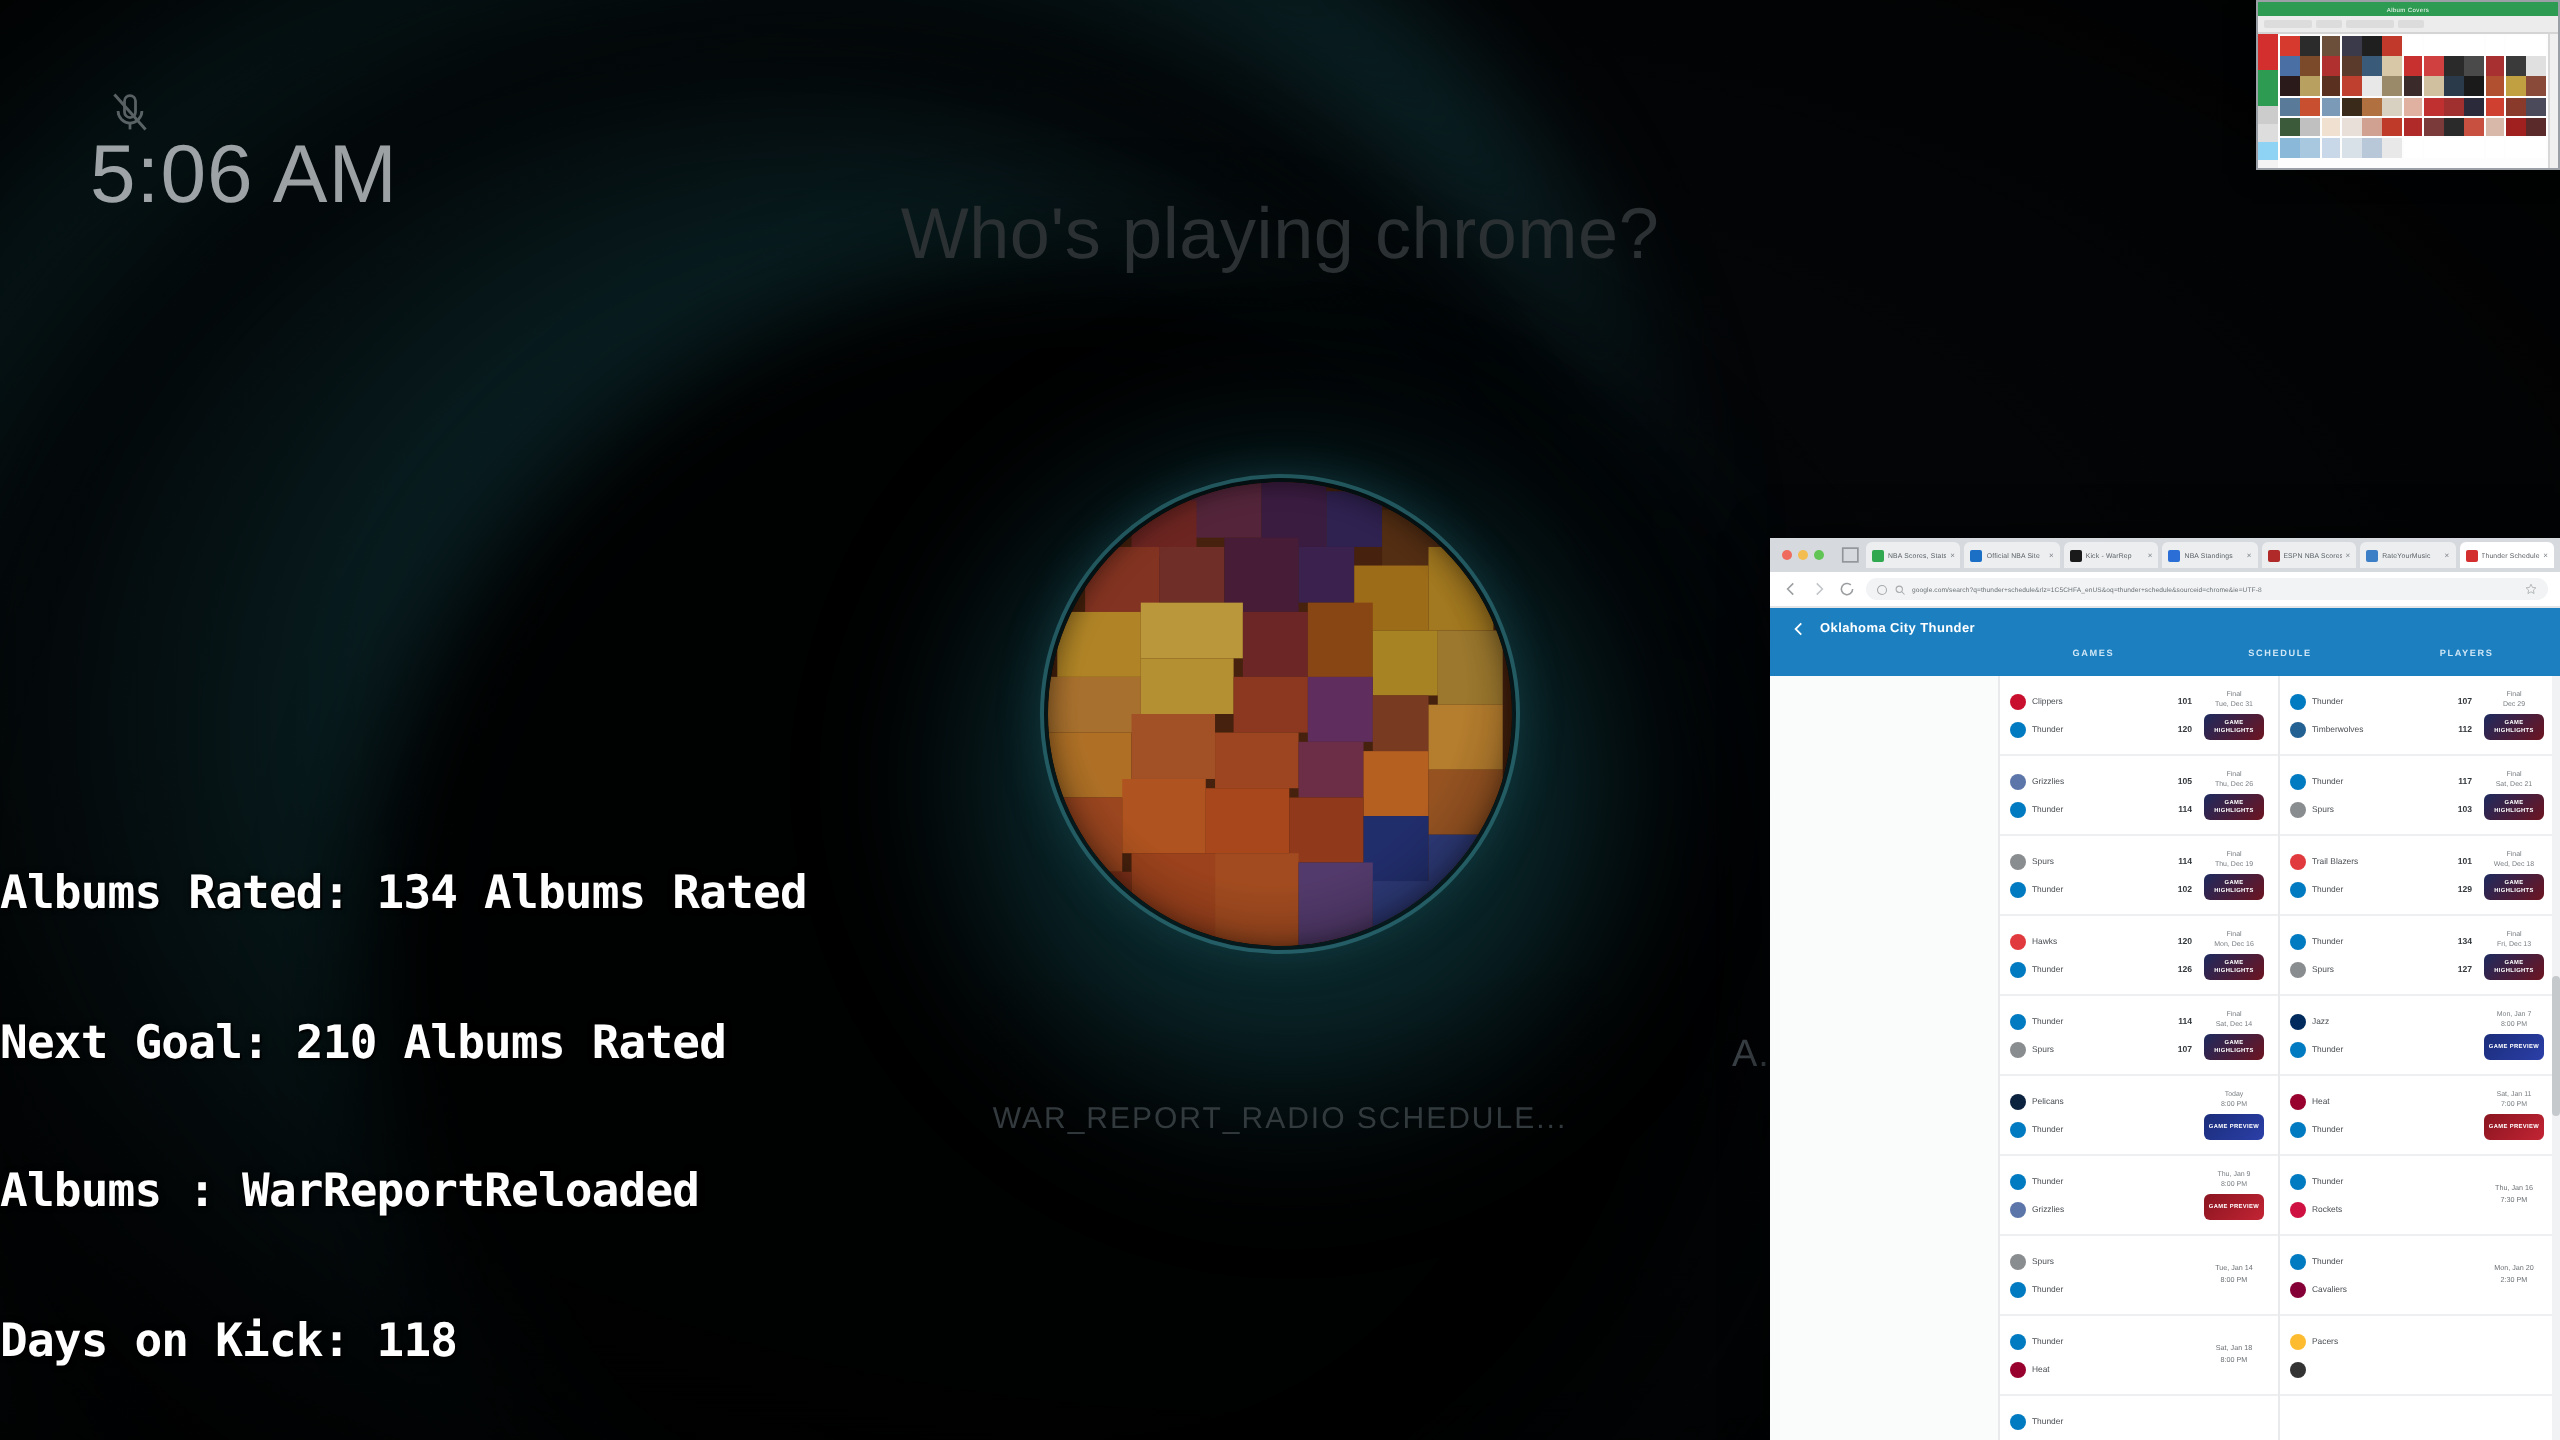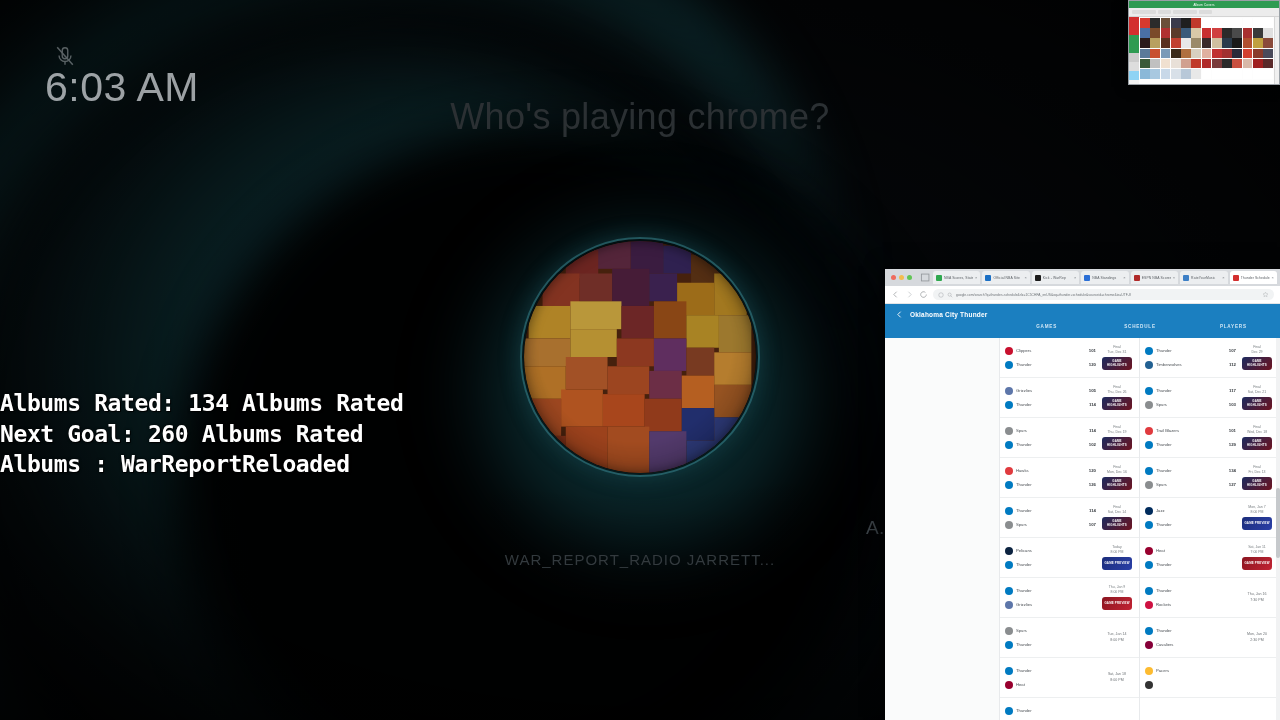--- a/index.html
+++ b/index.html
@@ -88,21 +88,21 @@
 
   
   .overlay-text {
     position: absolute; left: 0; top: 388px; width: 470px;
     font-family: "DejaVu Sans Mono", monospace;
     font-size: 23px; font-weight: 700; line-height: 30.5px;
     color: #ffffff; letter-spacing: -0.4px;
     text-shadow: 0 0 3px rgba(0,0,0,0.95), 1px 1px 0 rgba(0,0,0,0.85);
     white-space: nowrap;
   }
-  .overlay-text .line { display: block; }
+  .overlay-text .line { display: block; margin-top: 44px; }
 
   
   .browser {
     position: absolute; left: 885px; top: 269px; width: 395px; height: 451px;
     background: #ffffff; overflow: hidden;
     box-shadow: -3px -3px 16px rgba(0,0,0,0.55);
   }
   .br-tabstrip {
     height: 17px; background: #d6d9dd; display: flex; align-items: center;
     padding: 0 3px; gap: 2px;
@@ -232,21 +232,21 @@
   <div class="bg-glow-core"></div>
   <div class="bg-vignette"></div>
 
   <svg class="mic-icon" viewBox="0 0 24 24">
     <path d="M12 3a3 3 0 0 0-3 3v6a3 3 0 0 0 6 0V6a3 3 0 0 0-3-3z" fill="none" stroke="#cfd4d8" stroke-width="1.5"></path>
     <path d="M5.5 11.5a6.5 6.5 0 0 0 13 0" fill="none" stroke="#cfd4d8" stroke-width="1.5"></path>
     <line x1="12" y1="18" x2="12" y2="21.5" stroke="#cfd4d8" stroke-width="1.5"></line>
     <line x1="3.5" y1="2.5" x2="20.5" y2="21.5" stroke="#cfd4d8" stroke-width="1.6"></line>
   </svg>
 
-  <div class="clock">6:03 AM</div>
+  <div class="clock">5:06 AM</div>
 
   <div class="prompt">Who's playing chrome?</div>
 
   <div class="avatar-wrap">
     <div class="avatar-art">
       <svg viewBox="0 0 100 100" preserveAspectRatio="none">
         <defs>
           <clipPath id="cc">
               <circle cx="50" cy="50" r="50"></circle>
             </clipPath>
@@ -296,27 +296,28 @@
             <rect x="70" y="86" width="16" height="14" fill="#3a4a9a"></rect>
             <rect x="86" y="90" width="14" height="10" fill="#2a3a7a"></rect>
           </g>
         </g>
       </svg>
     </div>
     <div class="avatar-shade"></div>
     <div class="avatar-ring"></div>
   </div>
 
-  <div class="user-sub">WAR_REPORT_RADIO JARRETT...</div>
+  <div class="user-sub">WAR_REPORT_RADIO SCHEDULE...</div>
   <div class="side-name">A...</div>
 
   <div class="overlay-text">
     <span class="line">Albums Rated: 134 Albums Rated</span>
-    <span class="line">Next Goal: 260 Albums Rated</span>
+    <span class="line">Next Goal: 210 Albums Rated</span>
     <span class="line">Albums : WarReportReloaded</span>
+    <span class="line">Days on Kick: 118</span>
   </div>
 
   <div class="browser">
     <div class="br-tabstrip">
       <div class="tl">
         <i class="r"></i>
         <i class="y"></i>
         <i class="g"></i>
       </div>
       <svg class="br-newtab" viewBox="0 0 16 16">

